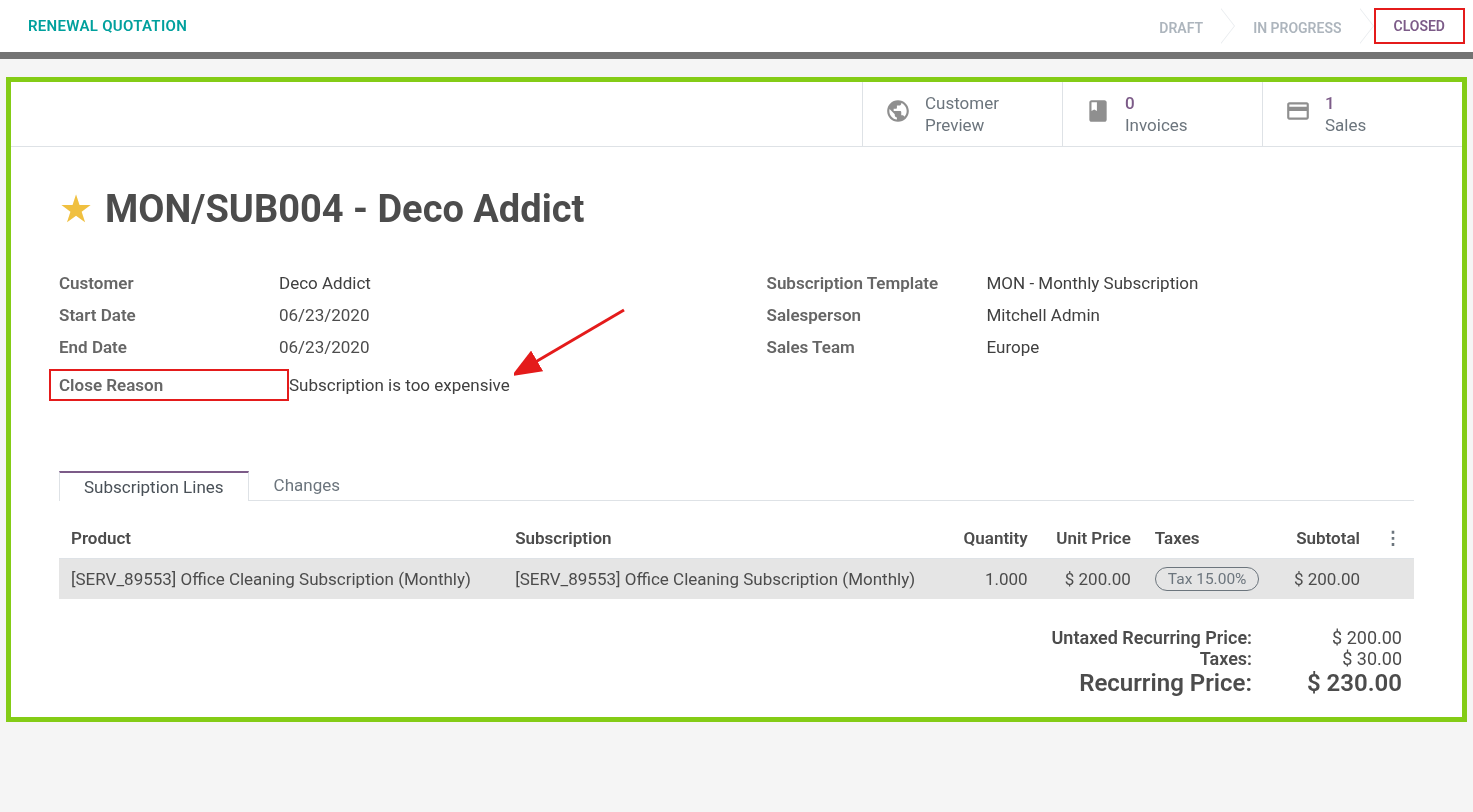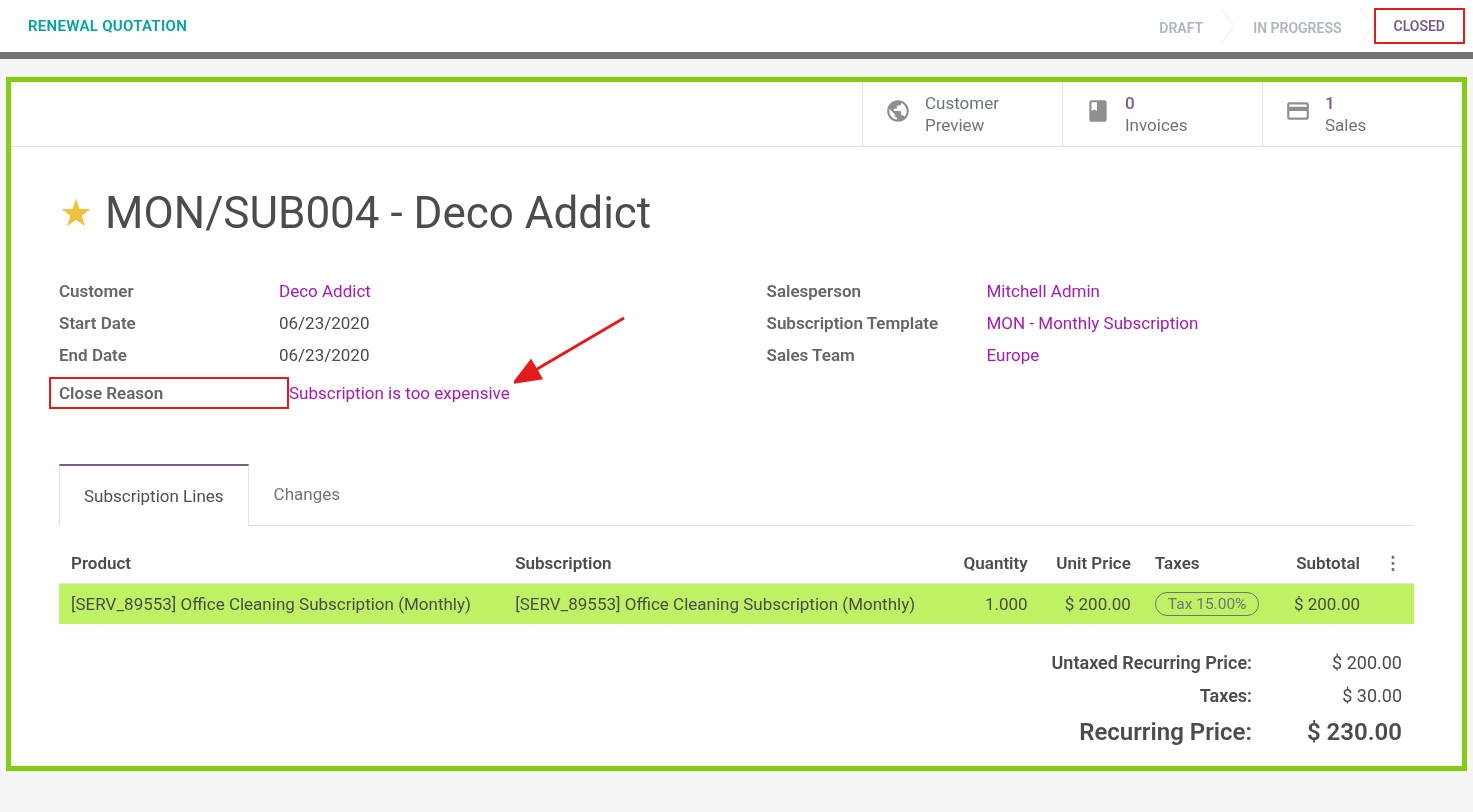--- a/index.html
+++ b/index.html
@@ -16,42 +16,42 @@
     .stat-buttons { display: flex; justify-content: flex-end; border-bottom: 1px solid #dee2e6; }
     .stat-btn { display: flex; align-items: center; gap: 14px; padding: 10px 22px; border-left: 1px solid #dee2e6; cursor: pointer; min-width: 200px; }
     .stat-icon { font-size: 24px; color: #8f8f8f; }
     .stat-text { display: flex; flex-direction: column; font-size: 17px; line-height: 1.3; }
     .stat-value { color: #7c5b88; font-weight: 500; }
     .stat-label { color: #6c757d; }
 
     .form-body { padding: 40px 48px 20px 48px; }
     .title-row { display: flex; align-items: center; gap: 12px; margin-bottom: 36px; }
     .star-icon { font-size: 38px; color: #f0c040; }
-    .record-title { font-size: 44px; font-weight: 400; color: #4c4c4c; }
+    .record-title { font-size: 38px; font-weight: 700; color: #4c4c4c; }
 
     .fields-row { display: flex; gap: 60px; margin-bottom: 48px; }
     .fields-col { flex: 1; }
     .field-row { display: flex; padding: 6px 0; align-items: baseline; }
     .field-label { width: 220px; font-weight: 600; color: #666; font-size: 17px; }
     .field-label.highlight { border: 2.5px solid #e41b1b; padding: 4px 8px; box-sizing: content-box; margin-left: -10px; }
     .field-value { font-size: 17px; color: #4c4c4c; }
-    .field-value.link { color: #a21caf; cursor: pointer; }
+    .field-value.link { color: #404040; cursor: pointer; }
 
     .tabs { display: flex; border-bottom: 1px solid #dee2e6; margin: 0; }
-    .tab { padding: 20px 24px; font-size: 17px; color: #6c757d; border: 1px solid transparent; border-bottom: none; cursor: pointer; }
+    .tab { padding: 4px 24px; font-size: 17px; color: #6c757d; border: 1px solid transparent; border-bottom: none; cursor: pointer; margin-top: 15px; }
     .tab.active { color: #495057; border-color: #dee2e6; border-top: 2px solid #7c5b88; background: #fff; position: relative; top: 1px; }
 
     .lines-table { width: 100%; border-collapse: collapse; margin-top: 16px; }
     .lines-table th { text-align: left; font-weight: 600; color: #4c4c4c; font-size: 17px; padding: 10px 12px; border-bottom: 1px solid #dee2e6; }
     .lines-table th.right, .lines-table td.right { text-align: right; }
-    .lines-table td { padding: 8px 12px; font-size: 17px; color: #4c4c4c; background: #bef264; }
+    .lines-table td { padding: 8px 12px; font-size: 17px; color: #4c4c4c; background: #e5e5e5; }
     .tax-pill { display: inline-block; padding: 2px 12px; border: 1.5px solid #6c757d; border-radius: 12px; font-size: 15.5px; color: #6c757d; }
     .kebab { color: #6c757d; font-size: 18px; cursor: pointer; }
 
-    .totals { margin-top: 28px; display: flex; flex-direction: column; align-items: flex-end; gap: 12px; padding-right: 12px; }
+    .totals { margin-top: 28px; display: flex; flex-direction: column; align-items: flex-end; padding-right: 12px; }
     .total-row { display: flex; gap: 50px; font-size: 18px; align-items: baseline; }
     .total-label { font-weight: 600; color: #4c4c4c; text-align: right; }
     .total-value { min-width: 100px; text-align: right; color: #4c4c4c; }
     .total-row.grand .total-label { font-size: 24px; }
     .total-row.grand .total-value { font-size: 24px; font-weight: 600; }
 
     .arrow-annotation { position: absolute; pointer-events: none; }
   </style>
 </head>
 <body>
@@ -124,26 +124,26 @@
           <span class="field-label">End Date</span>
           <span class="field-value">06/23/2020</span>
         </div>
         <div class="field-row">
           <span class="field-label highlight">Close Reason</span>
           <span class="field-value link">Subscription is too expensive</span>
         </div>
       </div>
       <div class="fields-col">
         <div class="field-row">
+          <span class="field-label">Subscription Template</span>
+          <span class="field-value link">MON - Monthly Subscription</span>
+        </div>
+        <div class="field-row">
           <span class="field-label">Salesperson</span>
           <span class="field-value link">Mitchell Admin</span>
-        </div>
-        <div class="field-row">
-          <span class="field-label">Subscription Template</span>
-          <span class="field-value link">MON - Monthly Subscription</span>
         </div>
         <div class="field-row">
           <span class="field-label">Sales Team</span>
           <span class="field-value link">Europe</span>
         </div>
       </div>
       <svg class="arrow-annotation" style="left: 455px; top: 35px;" width="120" height="80">
         <defs>
             <marker id="arrowhead" markerWidth="10" markerHeight="8" refX="2" refY="4" orient="auto">
               <polygon points="0 0, 10 4, 0 8" fill="#e41b1b"></polygon>

